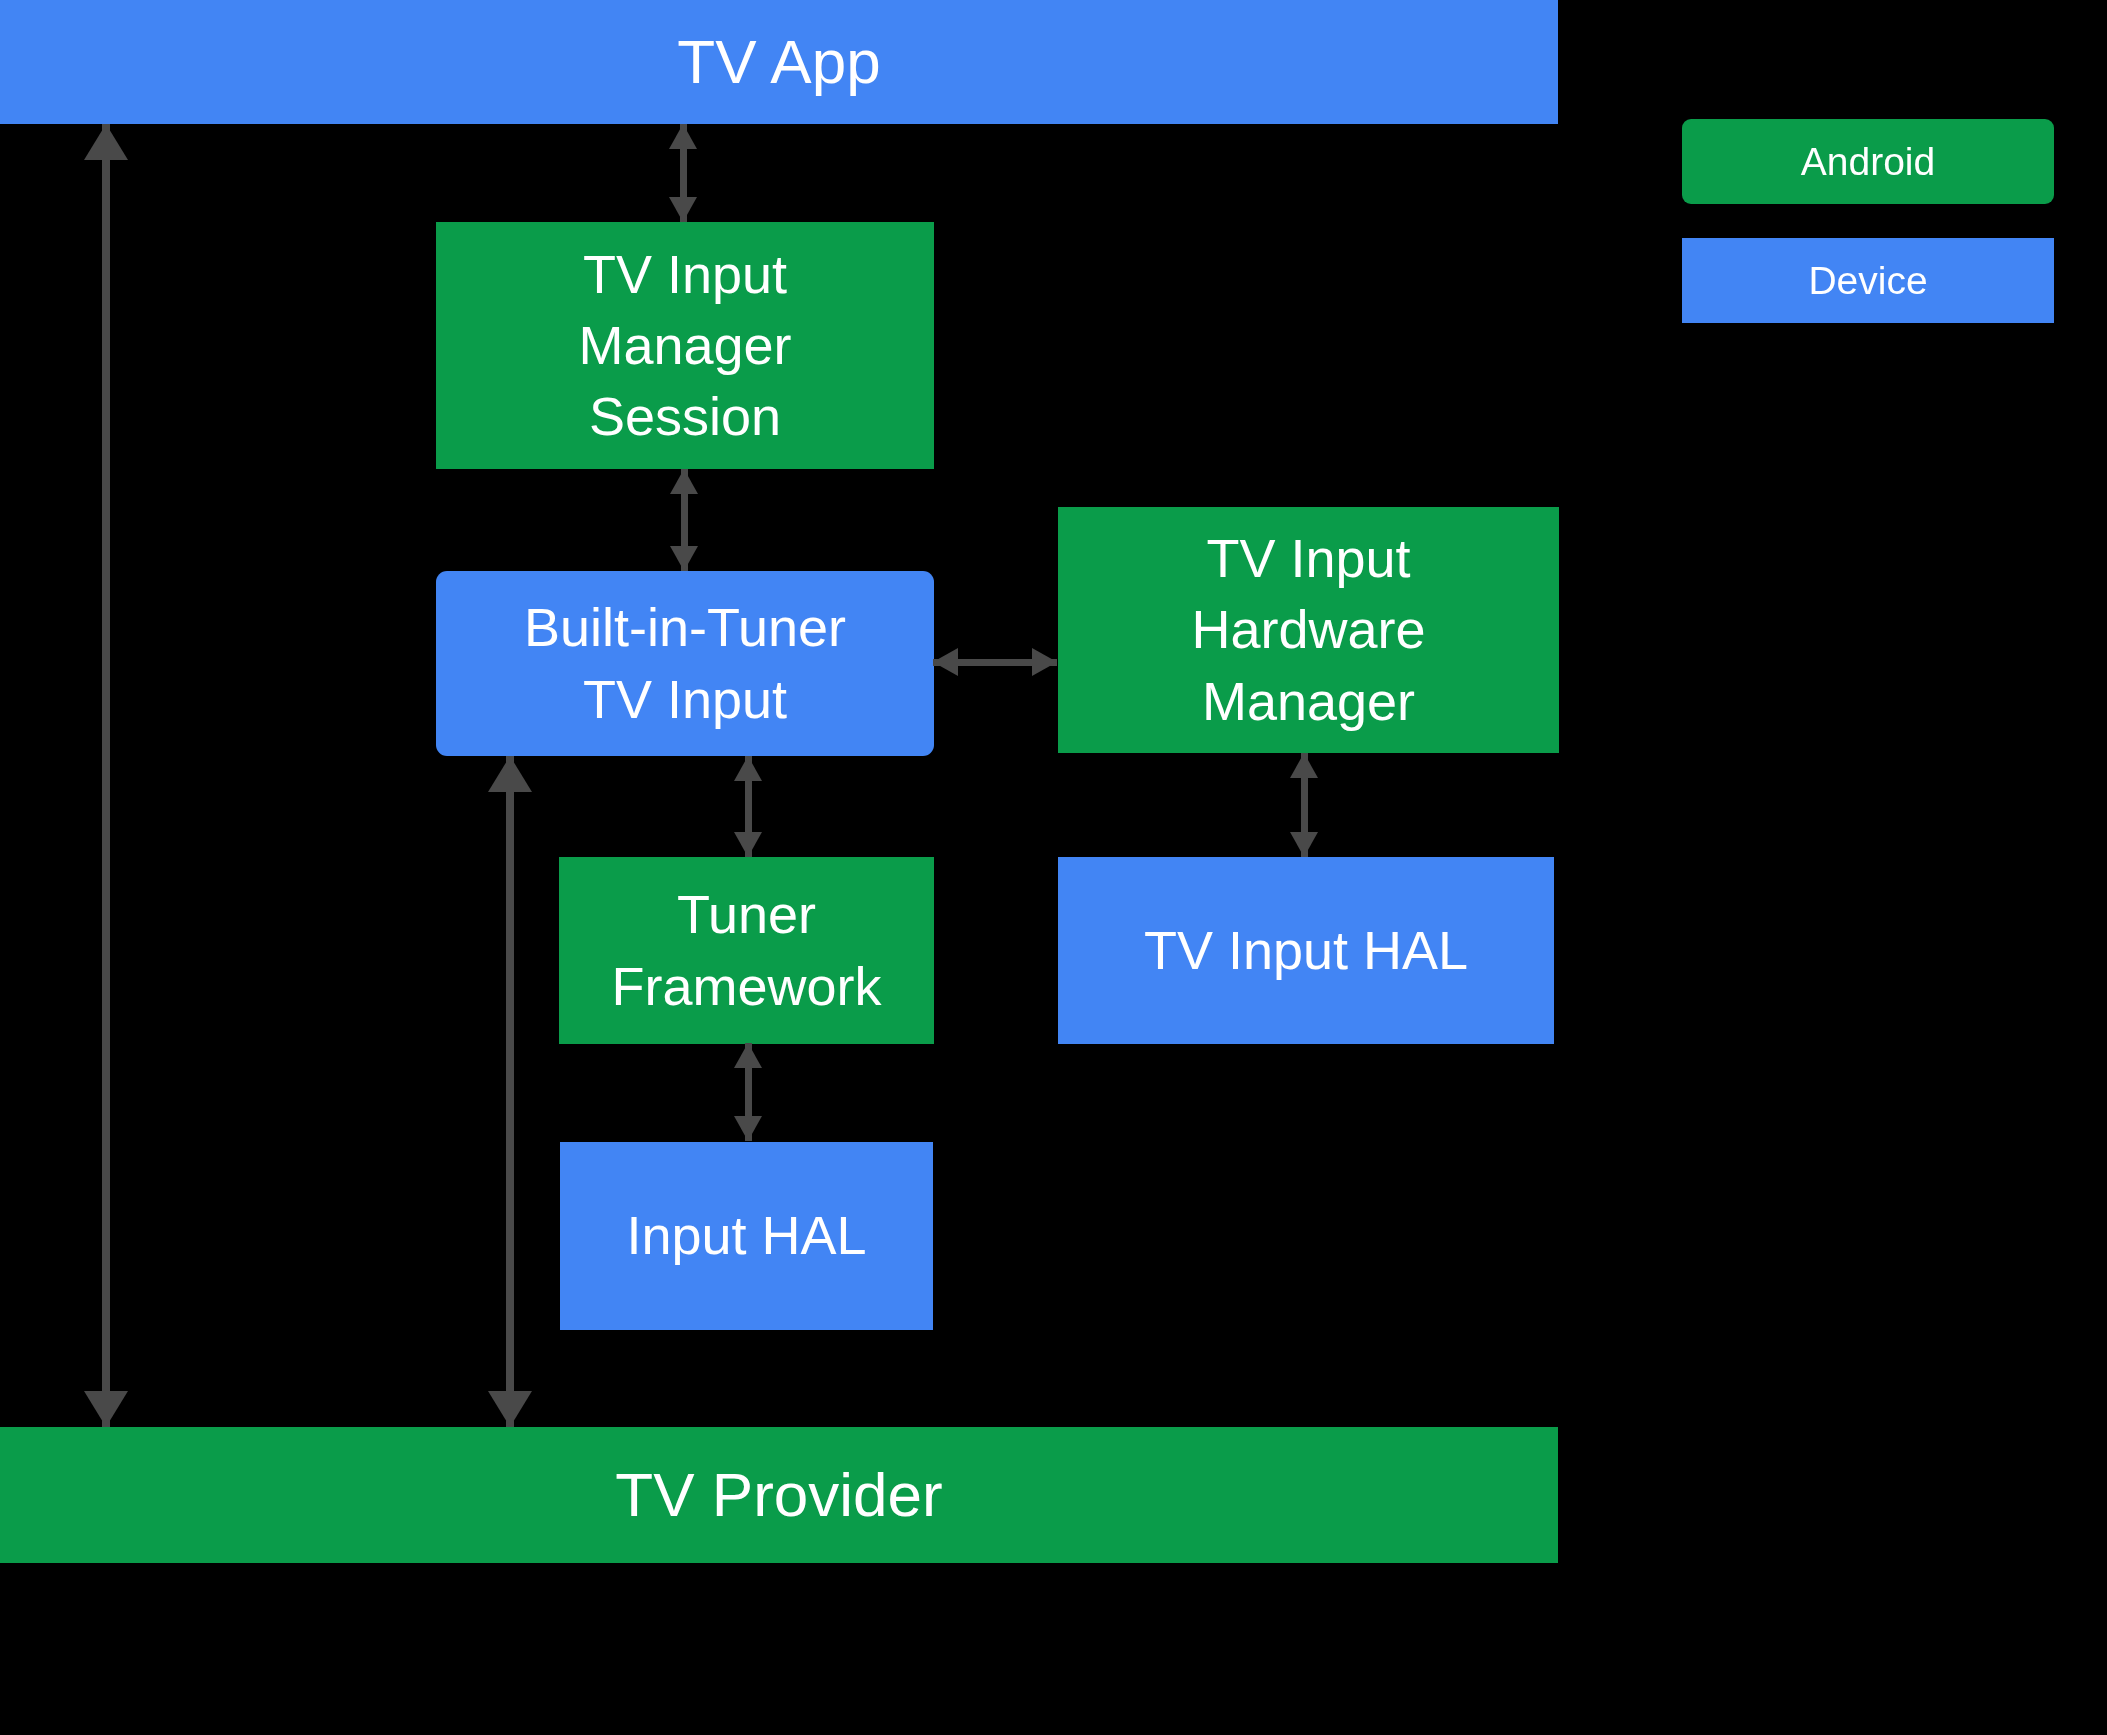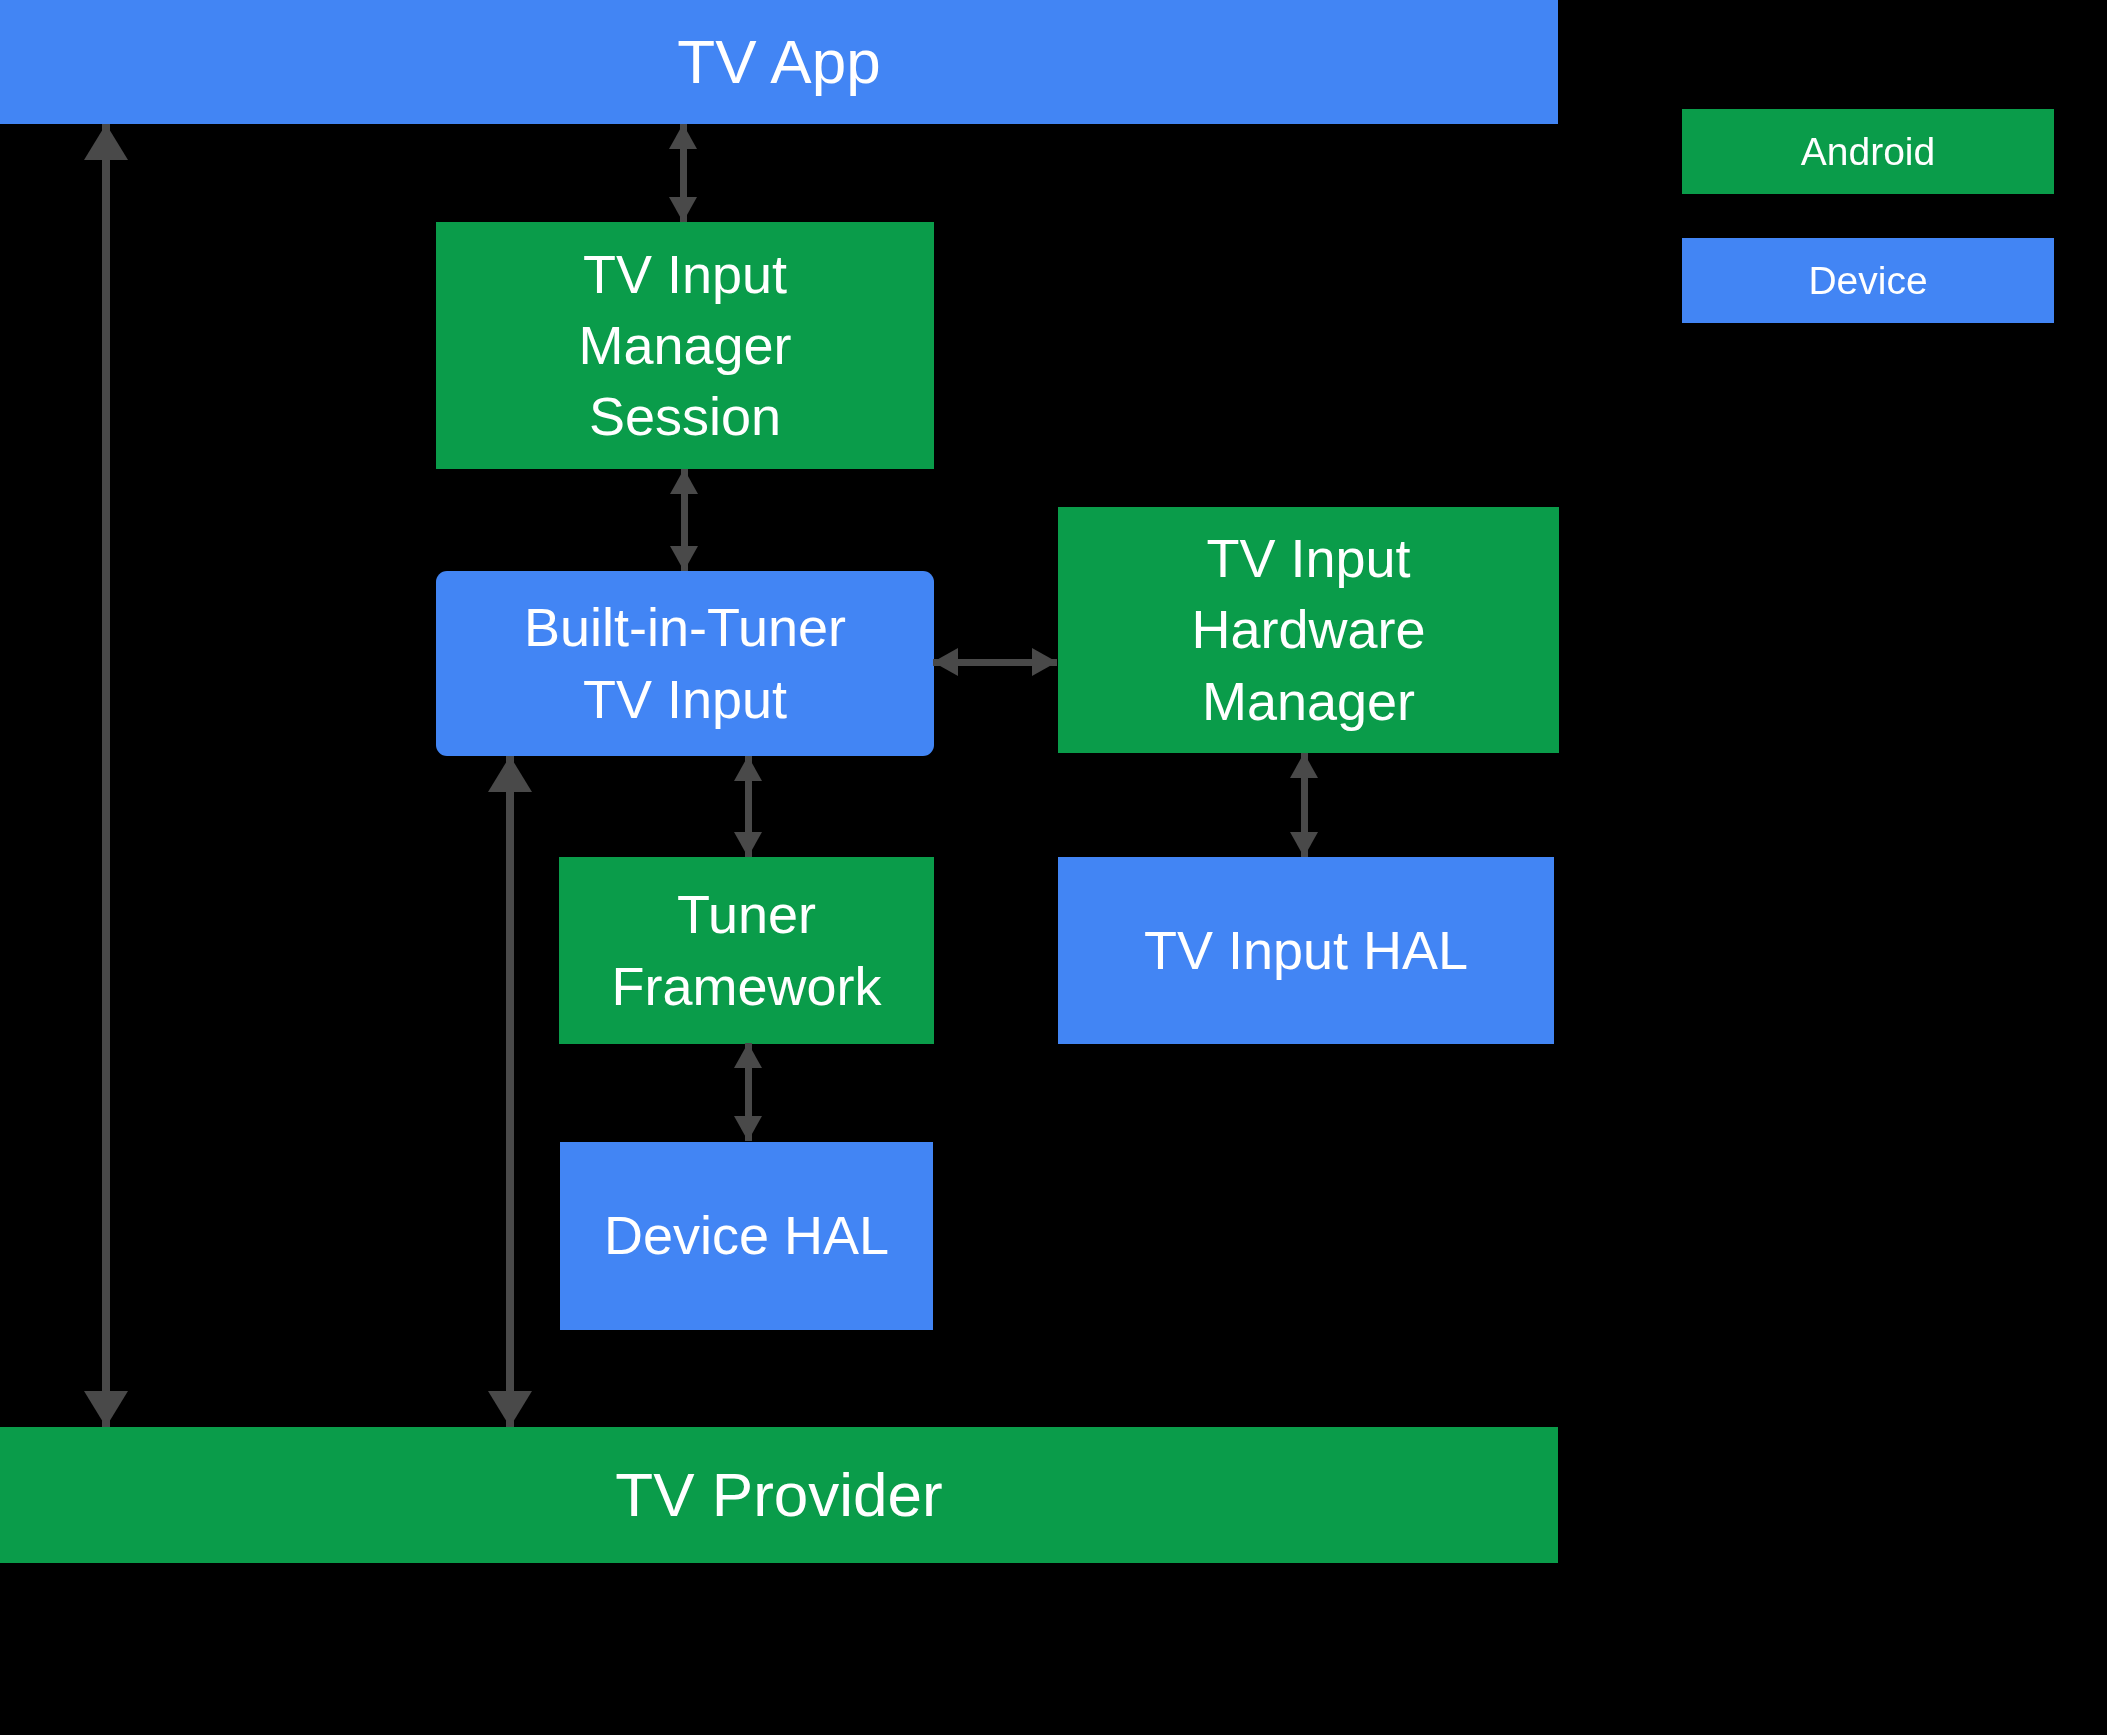--- a/index.html
+++ b/index.html
@@ -52,21 +52,21 @@
     position: absolute;
     display: flex;
     align-items: center;
     justify-content: center;
     color: var(--c-text);
     font-size: 39px;
     font-weight: 500;
   }
   .legend-item.android { background: var(--c-android); }
   .legend-item.device  { background: var(--c-device); }
-  #lg-android { left: 1682px; top: 109px; width: 372px; height: 85px; }
+  #lg-android { left: 1682px; top: 119px; width: 372px; height: 85px; border-radius: 9px; }
   #lg-device  { left: 1682px; top: 238px; width: 372px; height: 85px; }
 
   
   .arrow-v {
     position: absolute;
     width: 29px;
     background: linear-gradient(to right,
       transparent calc(50% - 3.7px),
       var(--c-arrow) calc(50% - 3.7px),
       var(--c-arrow) calc(50% + 3.7px),
@@ -135,21 +135,21 @@
 
   <div class="node android" id="n-tvihm">TV Input
 Hardware
 Manager</div>
 
   <div class="node android" id="n-tf">Tuner
 Framework</div>
 
   <div class="node device" id="n-tihal">TV Input HAL</div>
 
-  <div class="node device" id="n-thal">Device HAL</div>
+  <div class="node device" id="n-thal">Input HAL</div>
 
   <div class="node android banner" id="n-tv-provider">TV Provider</div>
 
   <div class="legend-item android" id="lg-android">Android</div>
 
   <div class="legend-item device" id="lg-device">Device</div>
 
   <div class="arrow-v large" id="a-tvapp-tvprovider"></div>
 
   <div class="arrow-v" id="a-tvapp-tvims"></div>

